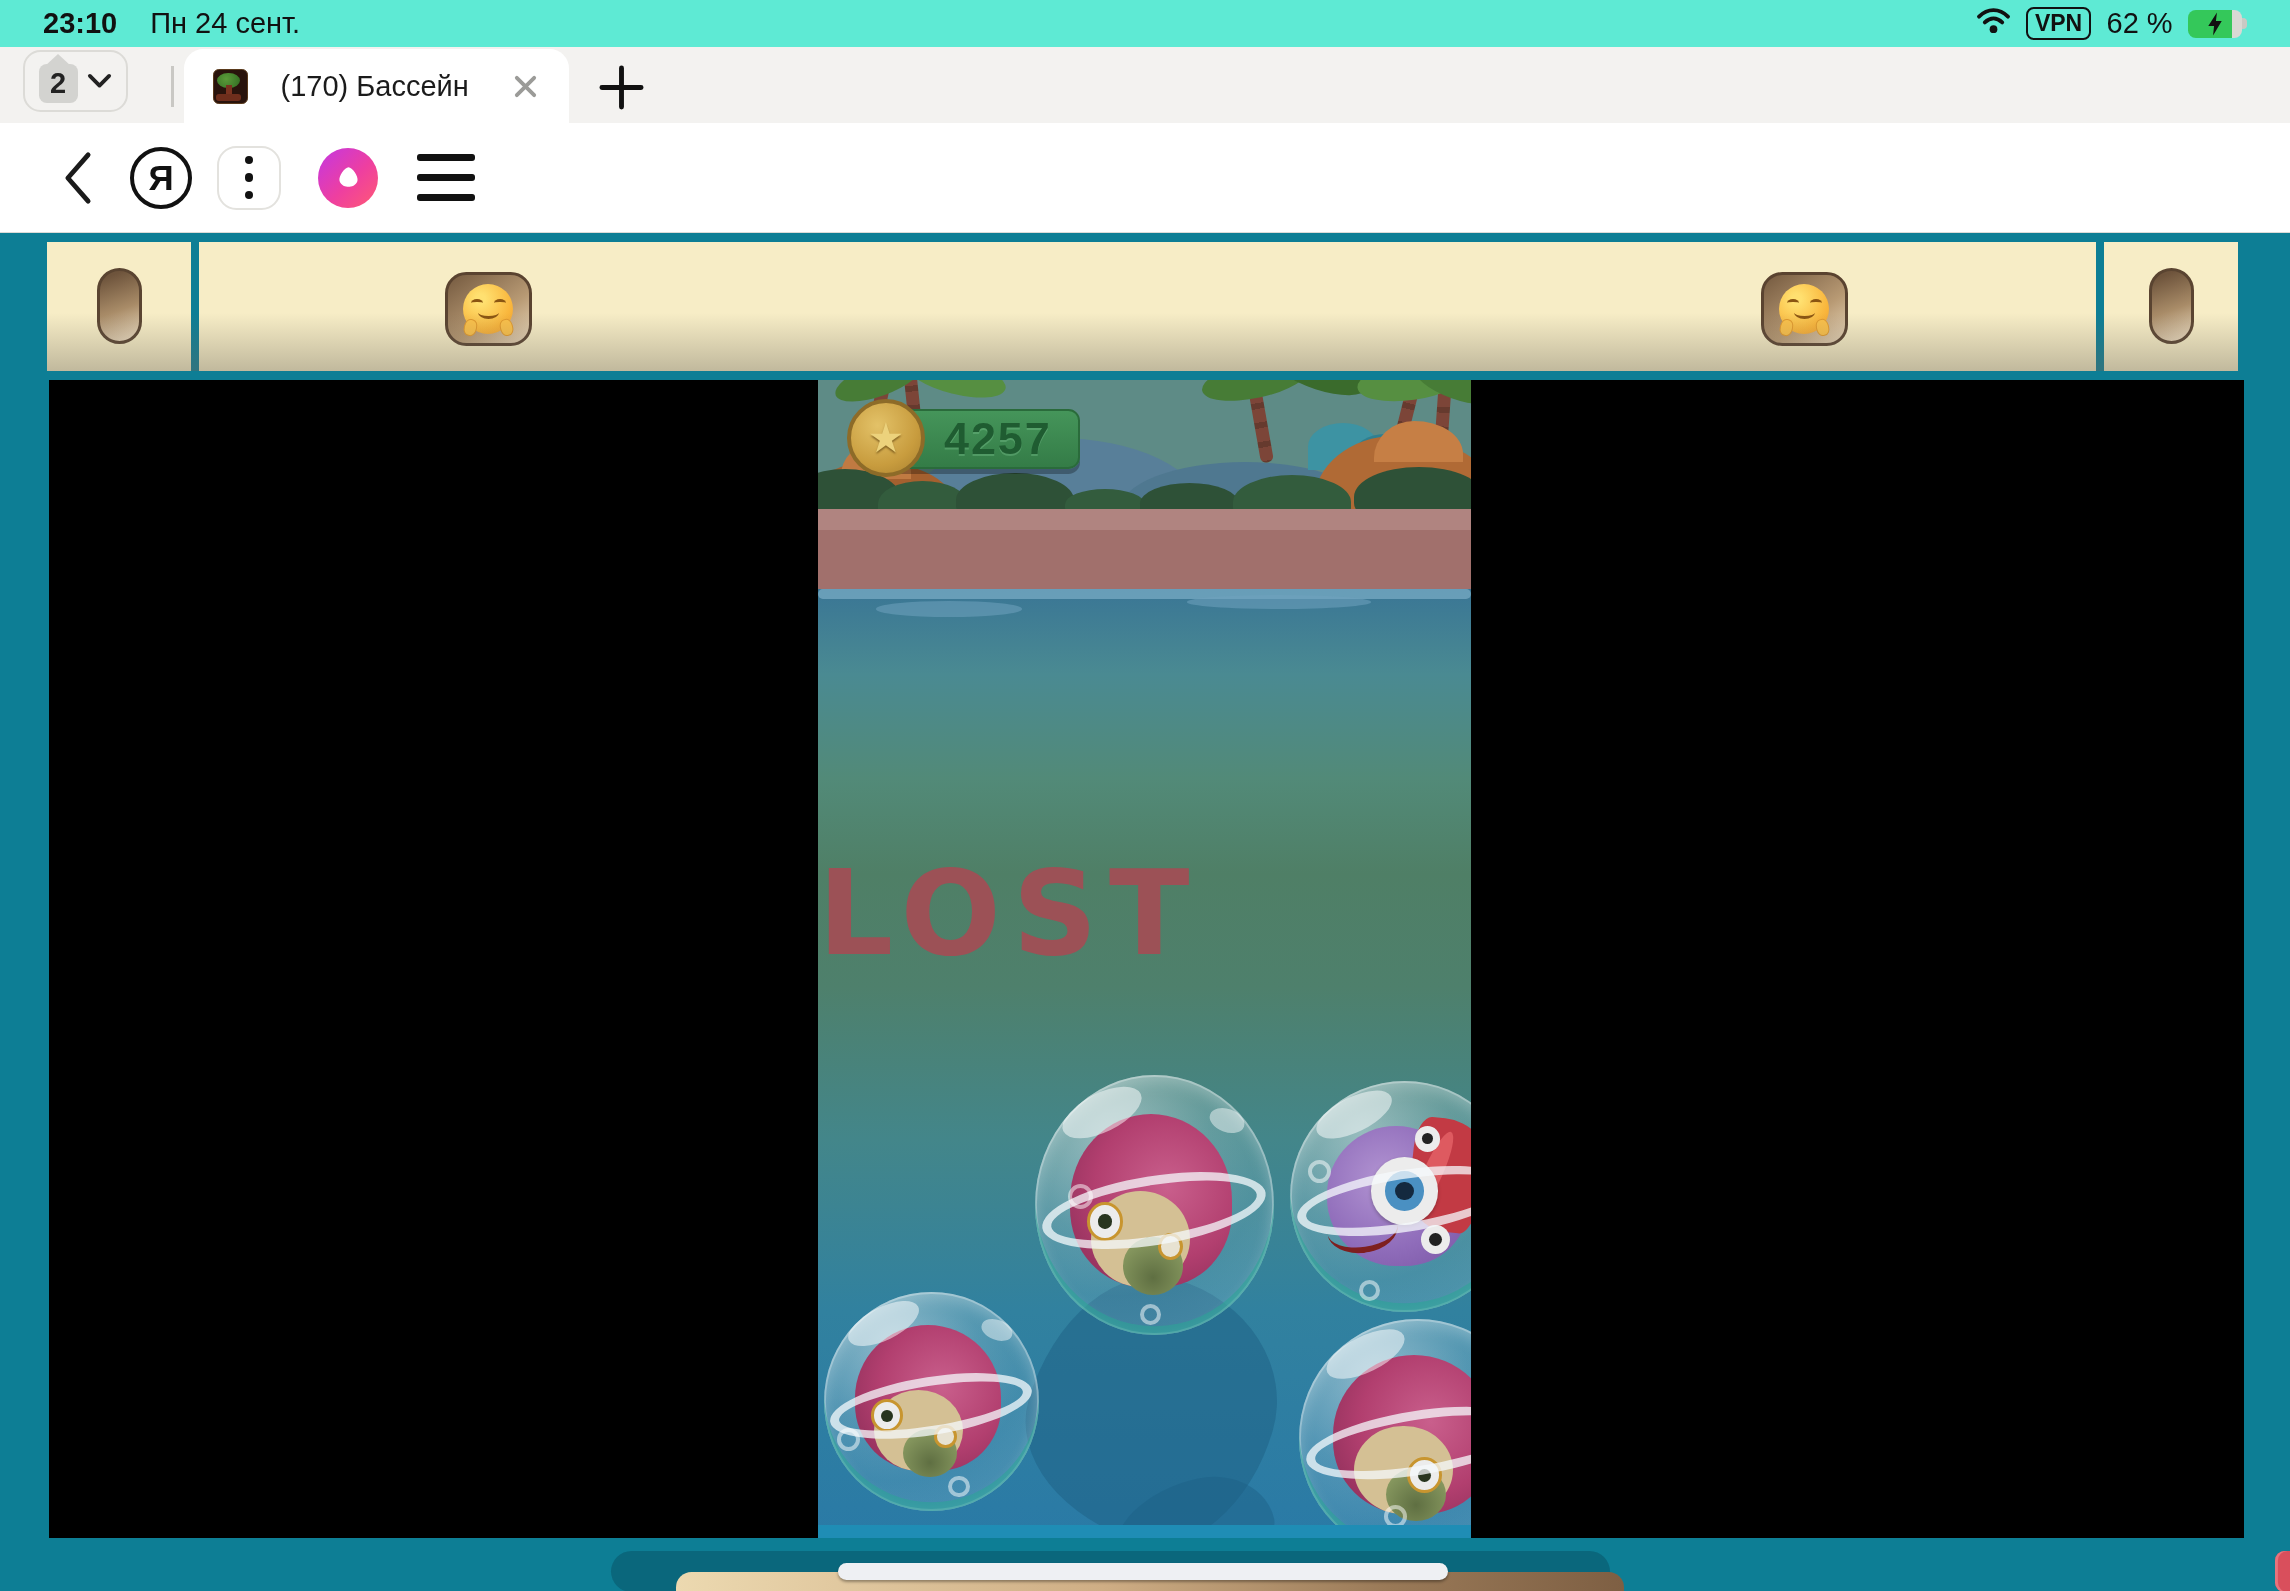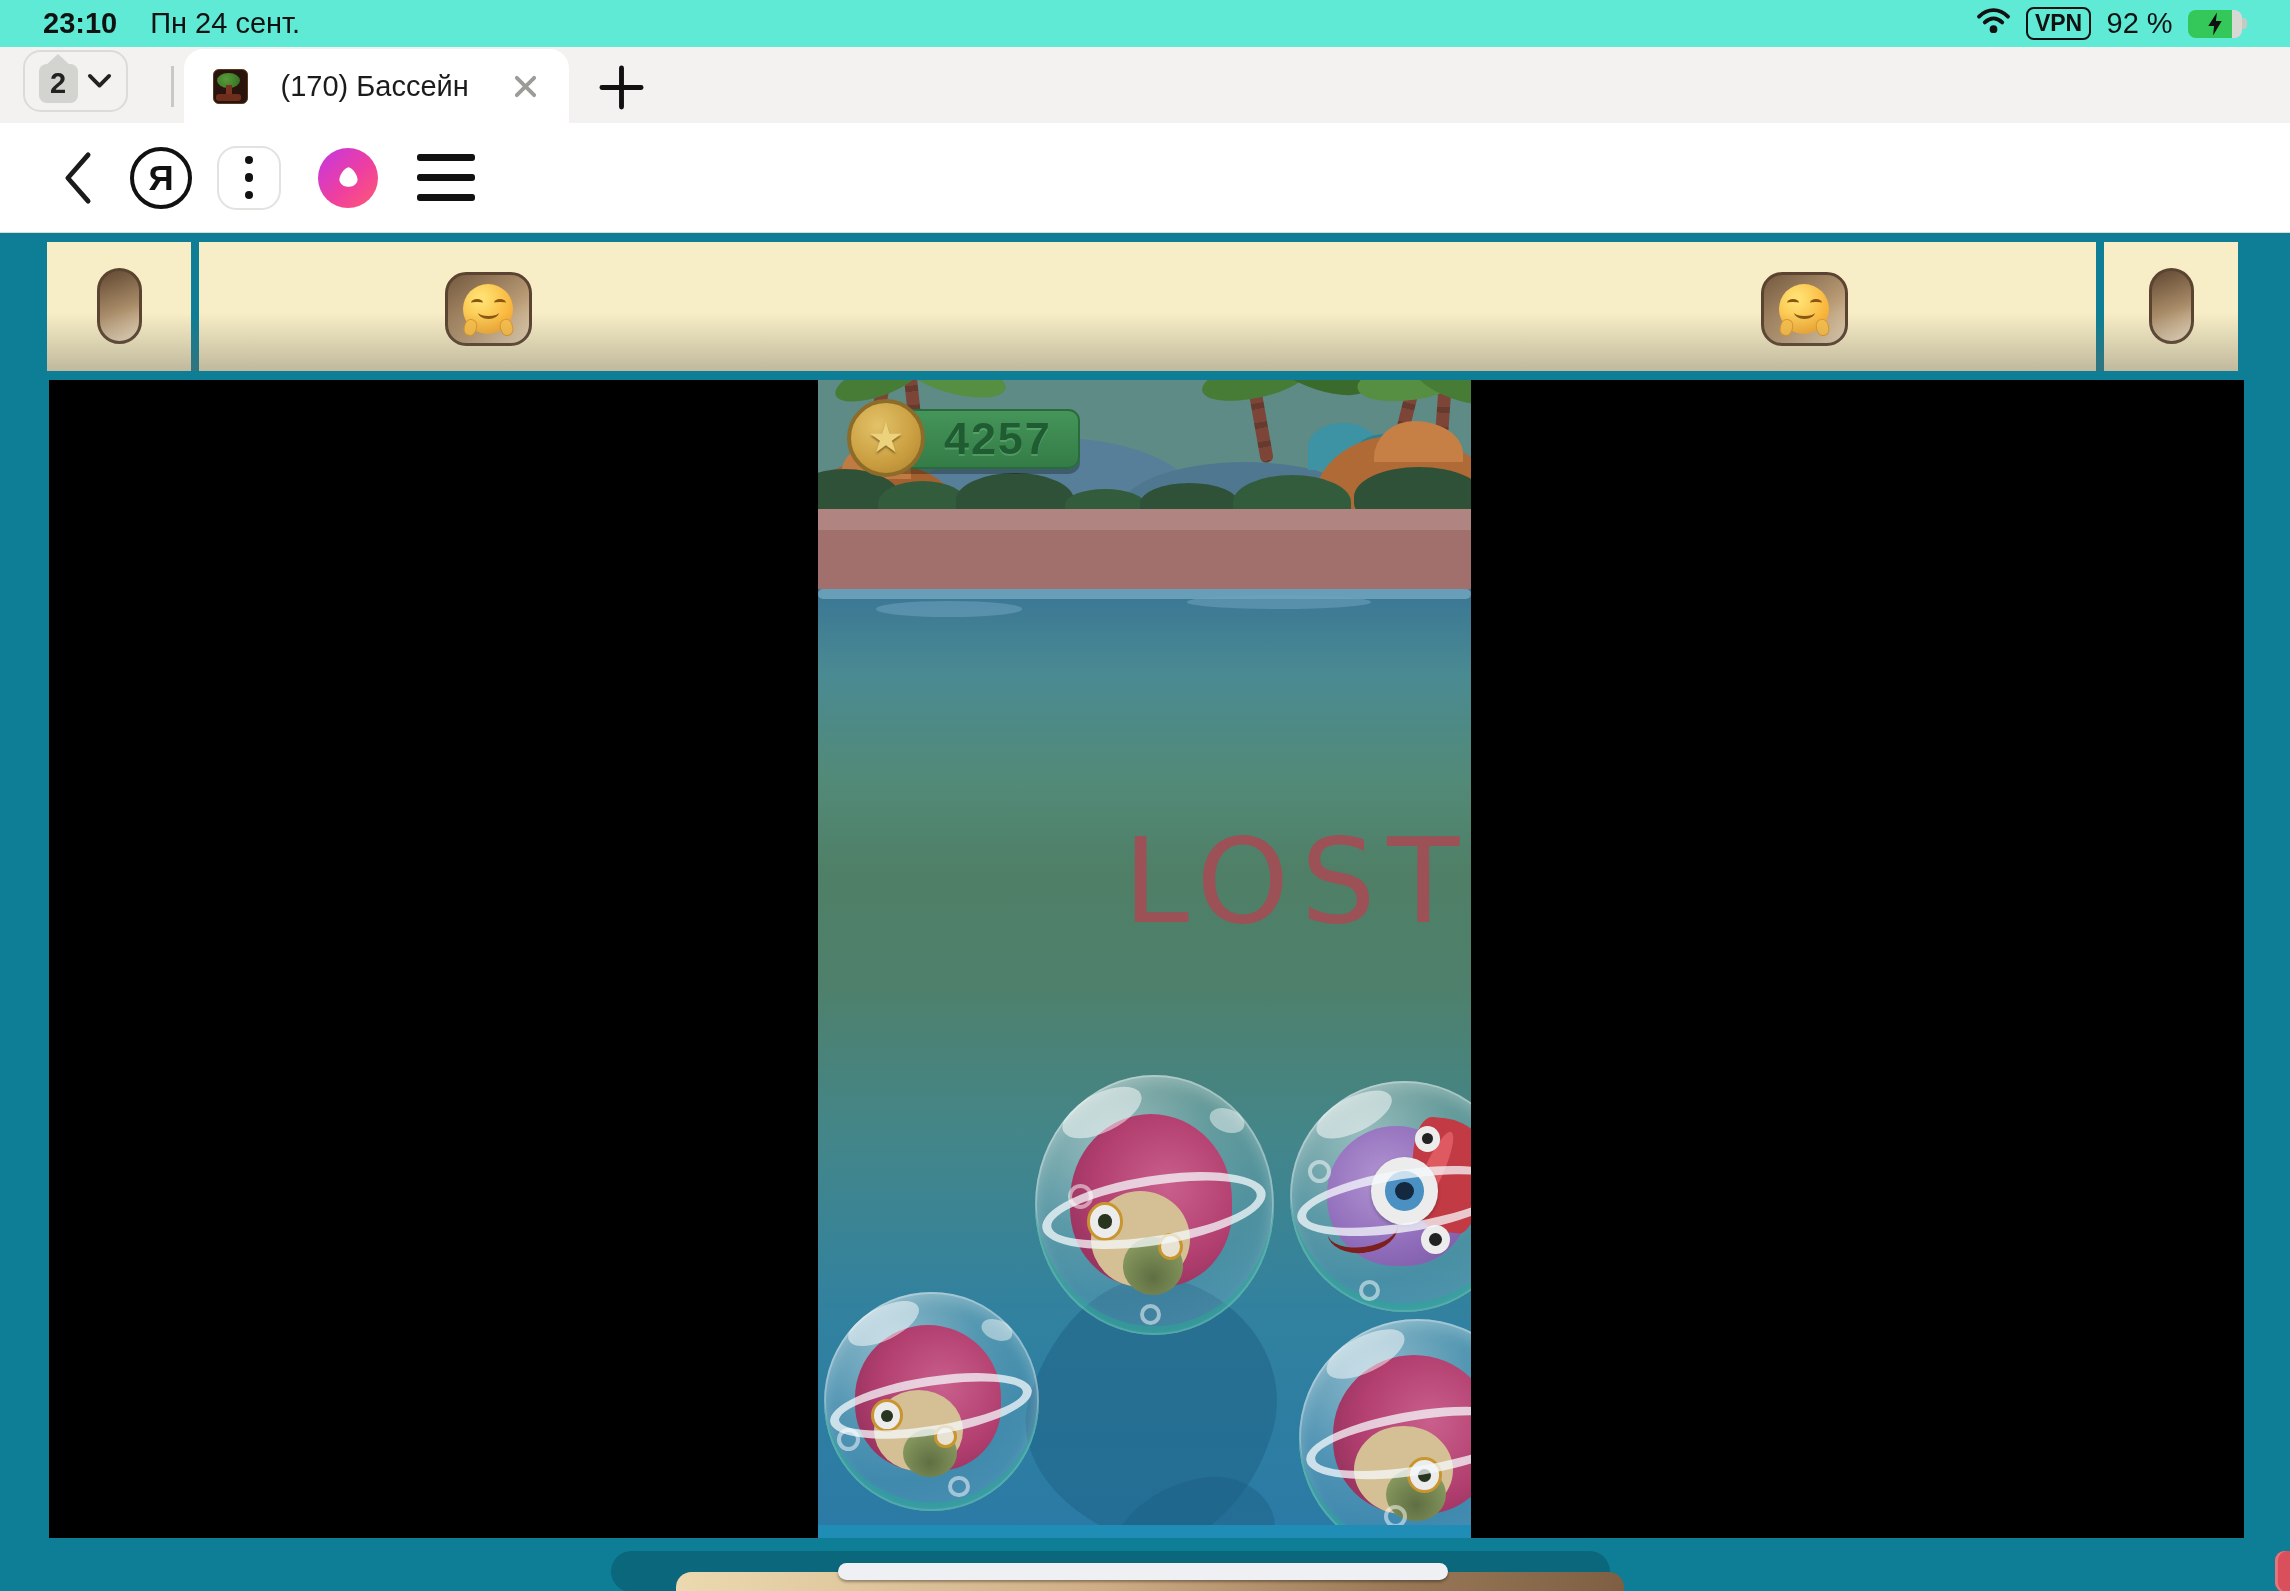--- a/index.html
+++ b/index.html
@@ -118,22 +118,22 @@
   .rock{ position:absolute; border-radius:45% 55% 0 0 / 90% 80% 0 0; }
   .tuft{ position:absolute; border-radius:50% 50% 0 0; }
   .ground{ position:absolute; left:0; right:0; top:129px; height:80px; background:#a1706c; }
   .ground::before{ content:""; position:absolute; left:0; right:0; top:0; height:21.3px; background:#b08480; }
   .uw{ position:absolute; left:0; right:0; top:209px; bottom:0;
     background:linear-gradient(180deg,#3a7695 0%,#4a8a92 9%,#528a78 20%,#4f7f66 30%,#4e806c 42%,
       #43868a 58%,#31819f 76%,#2a7aa6 100%); }
   .waterline{ position:absolute; left:0; right:0; top:209px; height:9.7px; background:#74a8c0;
     opacity:.8; border-radius:4.9px; }
   .wave{ position:absolute; background:#6fa3bd; border-radius:50%; opacity:.55; }
-  .lost-text{ position:absolute; left:0; right:0; top:432px; text-align:right;
-    font-size:118px; font-weight:400; letter-spacing:11.6px; color:#9c5156;
+  .lost-text{ position:absolute; left:0; right:0; top:464px; text-align:left;
+    font-size:118px; font-weight:700; letter-spacing:11.6px; color:#9c5156;
     font-family:"DejaVu Sans","Liberation Sans",sans-serif; }
   .sil{ position:absolute; left:213px; top:898px; width:243px; height:262px; background:#1d6084;
     opacity:.5; border-radius:45% 55% 40% 60% / 60% 45% 55% 40%; transform:rotate(16deg); }
   .sil2{ position:absolute; left:291px; top:1101px; width:165px; height:92px; background:#1d6084;
     opacity:.45; border-radius:60% 40% 50% 50% / 70% 60% 40% 30%; transform:rotate(-12deg); }
   .game-bottom{ position:absolute; left:0; right:0; bottom:0; height:12.6px; background:#1f8db5; }
 
   
   .score{ position:absolute; left:29px; top:29px; }
   .score-plate{ margin-left:39px; width:194px; height:60px; border-radius:11.6px;
@@ -218,21 +218,21 @@
     </div>
     <div class="status-right">
       <span>
         <svg width="35" height="29" viewBox="0 0 36 30">
           <path d="M3 11 C12 2, 24 2, 33 11" fill="none" stroke="#111" stroke-width="4" stroke-linecap="round"></path>
           <path d="M9 17 C14.5 11.5, 21.5 11.5, 27 17" fill="none" stroke="#111" stroke-width="4" stroke-linecap="round"></path>
           <circle cx="18" cy="24" r="4" fill="#111"></circle>
         </svg>
       </span>
       <span class="vpn-badge">VPN</span>
-      <span>92 %</span>
+      <span>62 %</span>
       <span style="display:flex;align-items:center;">
         <span class="battery">
           <svg width="19.4" height="25" viewBox="0 0 20 26">
             <path d="M12 1 L3 15 L9 15 L8 25 L17 10 L11 10 Z" fill="#111"></path>
           </svg>
         </span>
         <span class="battery-nub"></span>
       </span>
     </div>
   </div>

